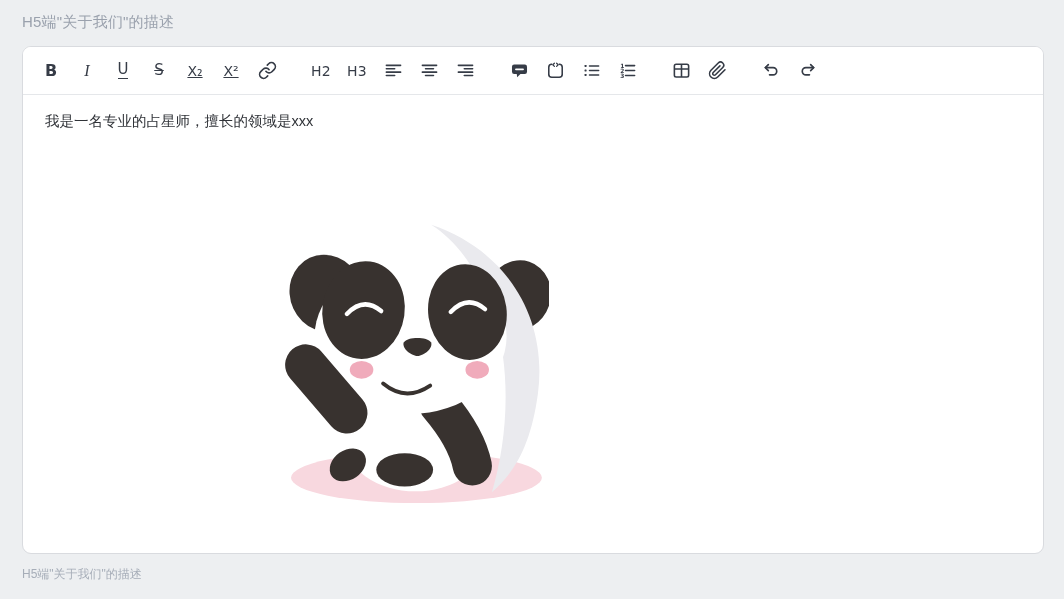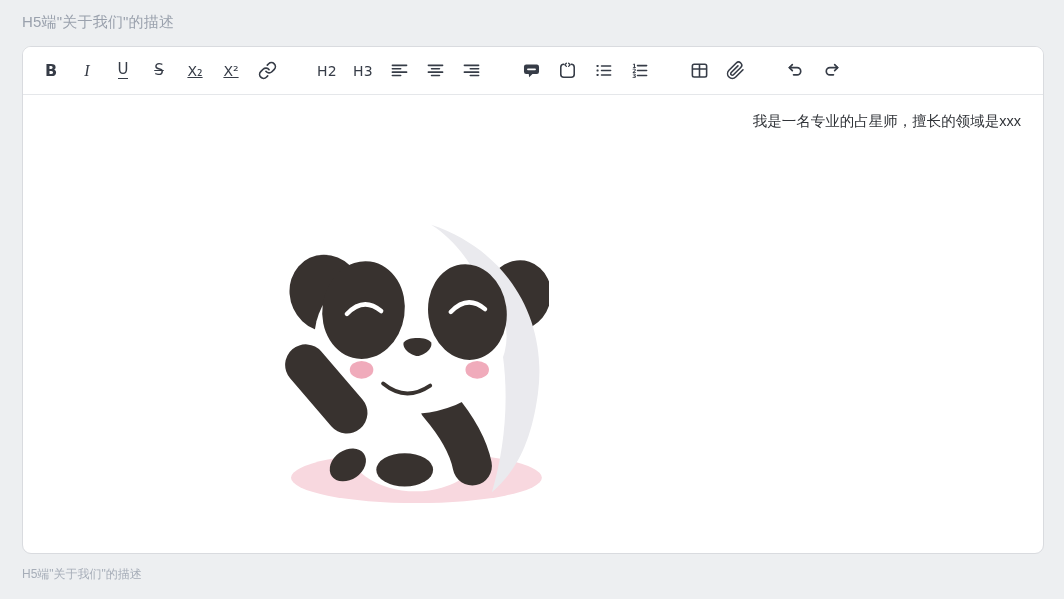--- a/index.html
+++ b/index.html
@@ -30,32 +30,32 @@
     border-bottom:1px solid #e5e7ea;
     background:#fff;
   }
   .tb-btn {
     width:26px; height:26px; margin-right:10px;
     display:flex; align-items:center; justify-content:center;
     background:none; border:none; padding:0;
     color:#363c47; cursor:pointer; border-radius:4px;
     flex:0 0 auto;
   }
-  .tb-btn.grp { margin-left:24px; }
+  .tb-btn.grp { margin-left:18px; }
   .tb-btn svg { display:block; }
 
   .ic-text { font-family:"DejaVu Sans",sans-serif; font-size:15px; line-height:1; color:#363c47; }
   .ic-bold { font-weight:700; font-size:16px; }
   .ic-italic { font-family:"Liberation Serif","DejaVu Serif",serif; font-style:italic; font-size:16px; }
   .ic-underline { border-bottom:1.6px solid currentColor; padding-bottom:1px; }
   .ic-strike { text-decoration:line-through; }
   .ic-subsup { font-size:14px;text-decoration:underline; }
   .ic-h { font-size:14px; letter-spacing:.3px; }
 
-  .editor-body { padding:15px 22px; min-height:430px; cursor:text;text-align:right; }
+  .editor-body { padding:15px 22px; min-height:430px; cursor:text; }
   .editor-body p {
     margin:0; font-size:14.5px; line-height:22px; color:#303338;
   }
   .image-wrap { margin:83px 0 0 234px; width:270px; height:294px; }
   .image-wrap svg { display:block; }
 
   .caption {
     font-size:12px; color:#a6adb8; line-height:16px; margin-top:12px;
   }
 </style>

